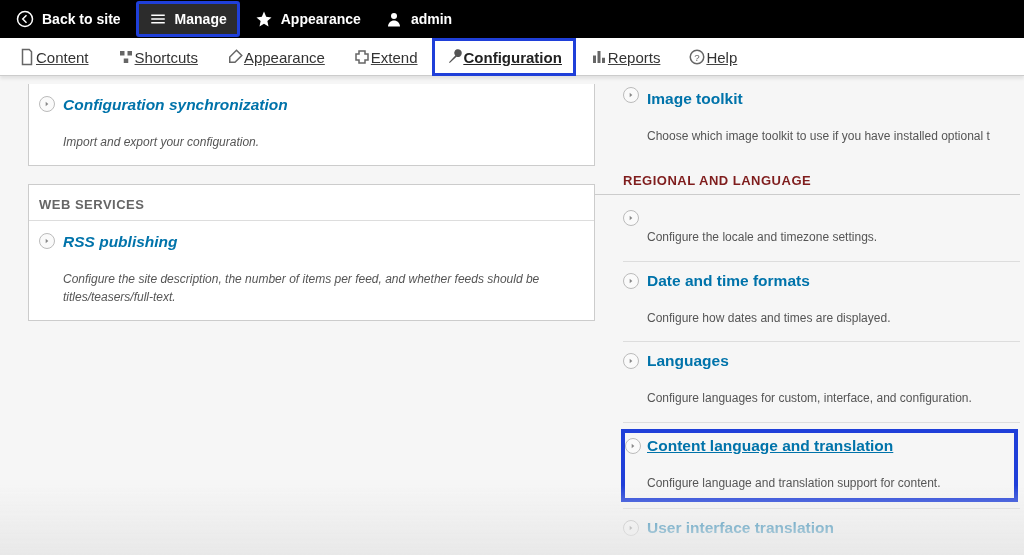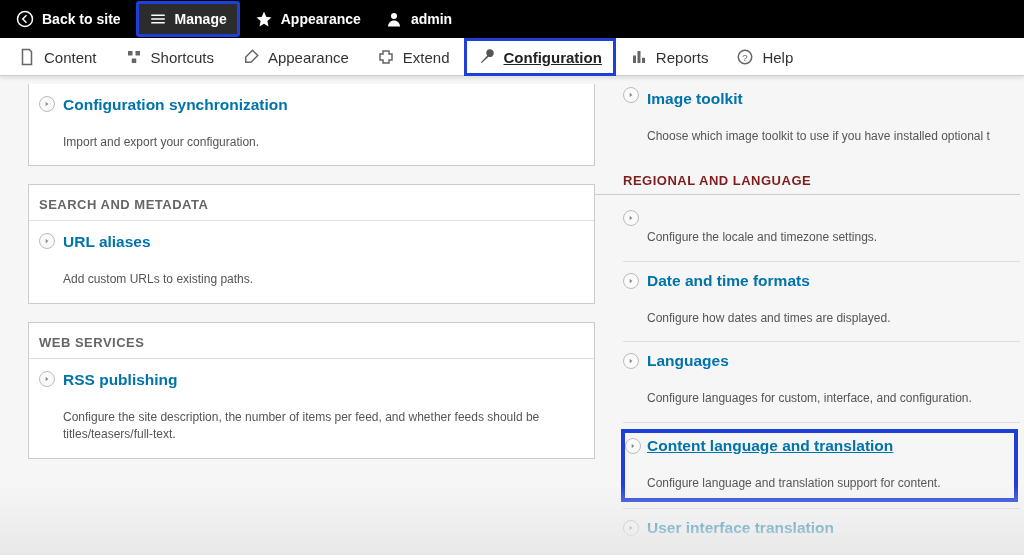--- a/index.html
+++ b/index.html
@@ -14,21 +14,21 @@
     background: #2c2c2c;
     outline: 3px solid #1f3fd9;
     outline-offset: -2px;
     border-radius: 2px;
     margin: 0 4px;
   }
   .tb-label { font-weight: bold; color: #fff; }
 
   
   .adminbar { background: #fff; height: 38px; border-bottom: 1px solid #ccc; box-shadow: 0 3px 3px rgba(0,0,0,0.08); display: flex; padding: 0 4px; }
-  .adminbar .ab-item { display: flex; align-items: center; gap: 8px; padding: 0 14px; font-size: 15px; color: #444; cursor: pointer; height: 38px; border-right: 0px solid transparent; }
+  .adminbar .ab-item { display: flex; align-items: center; padding: 0 14px; font-size: 15px; color: #444; cursor: pointer; height: 38px; border-right: 0px solid transparent; text-decoration: underline; }
   .ab-icon { width: 18px; height: 18px; display: inline-flex; align-items: center; justify-content: center; }
   .ab-icon svg { width: 18px; height: 18px; fill: #666; }
   .adminbar .ab-item.highlight {
     outline: 3px solid #1f3fd9;
     outline-offset: -3px;
   }
   .adminbar .ab-item.highlight .ab-label { text-decoration: underline; font-weight: bold; color: #222; }
   .ab-label { color: #333; }
 
   
@@ -46,20 +46,21 @@
     font-size: 13px;
     letter-spacing: .5px;
     color: #666;
     font-weight: bold;
     padding: 12px 10px 8px 10px;
   }
   .panel-row {
     border-top: 1px solid #ddd;
     padding: 12px 14px 14px 34px;
     position: relative;
+    font-style: italic;
   }
   .panel-row .bullet {
     position: absolute; left: 10px; top: 12px; width: 16px; height: 16px;
     border: 1px solid #bbb; border-radius: 50%; background: #fafafa;
     display: flex; align-items: center; justify-content: center;
   }
   .panel-row .bullet svg { width: 8px; height: 8px; fill: #888; }
   .link-title { color: #0073aa; font-size: 15.5px; font-weight: bold; cursor: pointer; }
   .desc { color: #555; font-size: 12px; margin-top: 20px; line-height: 1.45; }
 
@@ -212,32 +213,20 @@
         <span class="bullet">
             <svg viewBox="0 0 24 24">
               <path d="M8 5l8 7-8 7z"></path>
             </svg>
           </span>
         <div class="link-title">Configuration synchronization</div>
         <div class="desc">Import and export your configuration.</div>
       </div>
     </div>
 
-    <div class="panel">
-      <div class="panel-header">SEARCH AND METADATA</div>
-      <div class="panel-row">
-        <span class="bullet">
-            <svg viewBox="0 0 24 24">
-              <path d="M8 5l8 7-8 7z"></path>
-            </svg>
-          </span>
-        <div class="link-title">URL aliases</div>
-        <div class="desc">Add custom URLs to existing paths.</div>
-      </div>
-    </div>
 
     <div class="panel">
       <div class="panel-header">WEB SERVICES</div>
       <div class="panel-row">
         <span class="bullet">
             <svg viewBox="0 0 24 24">
               <path d="M8 5l8 7-8 7z"></path>
             </svg>
           </span>
         <div class="link-title">RSS publishing</div>

